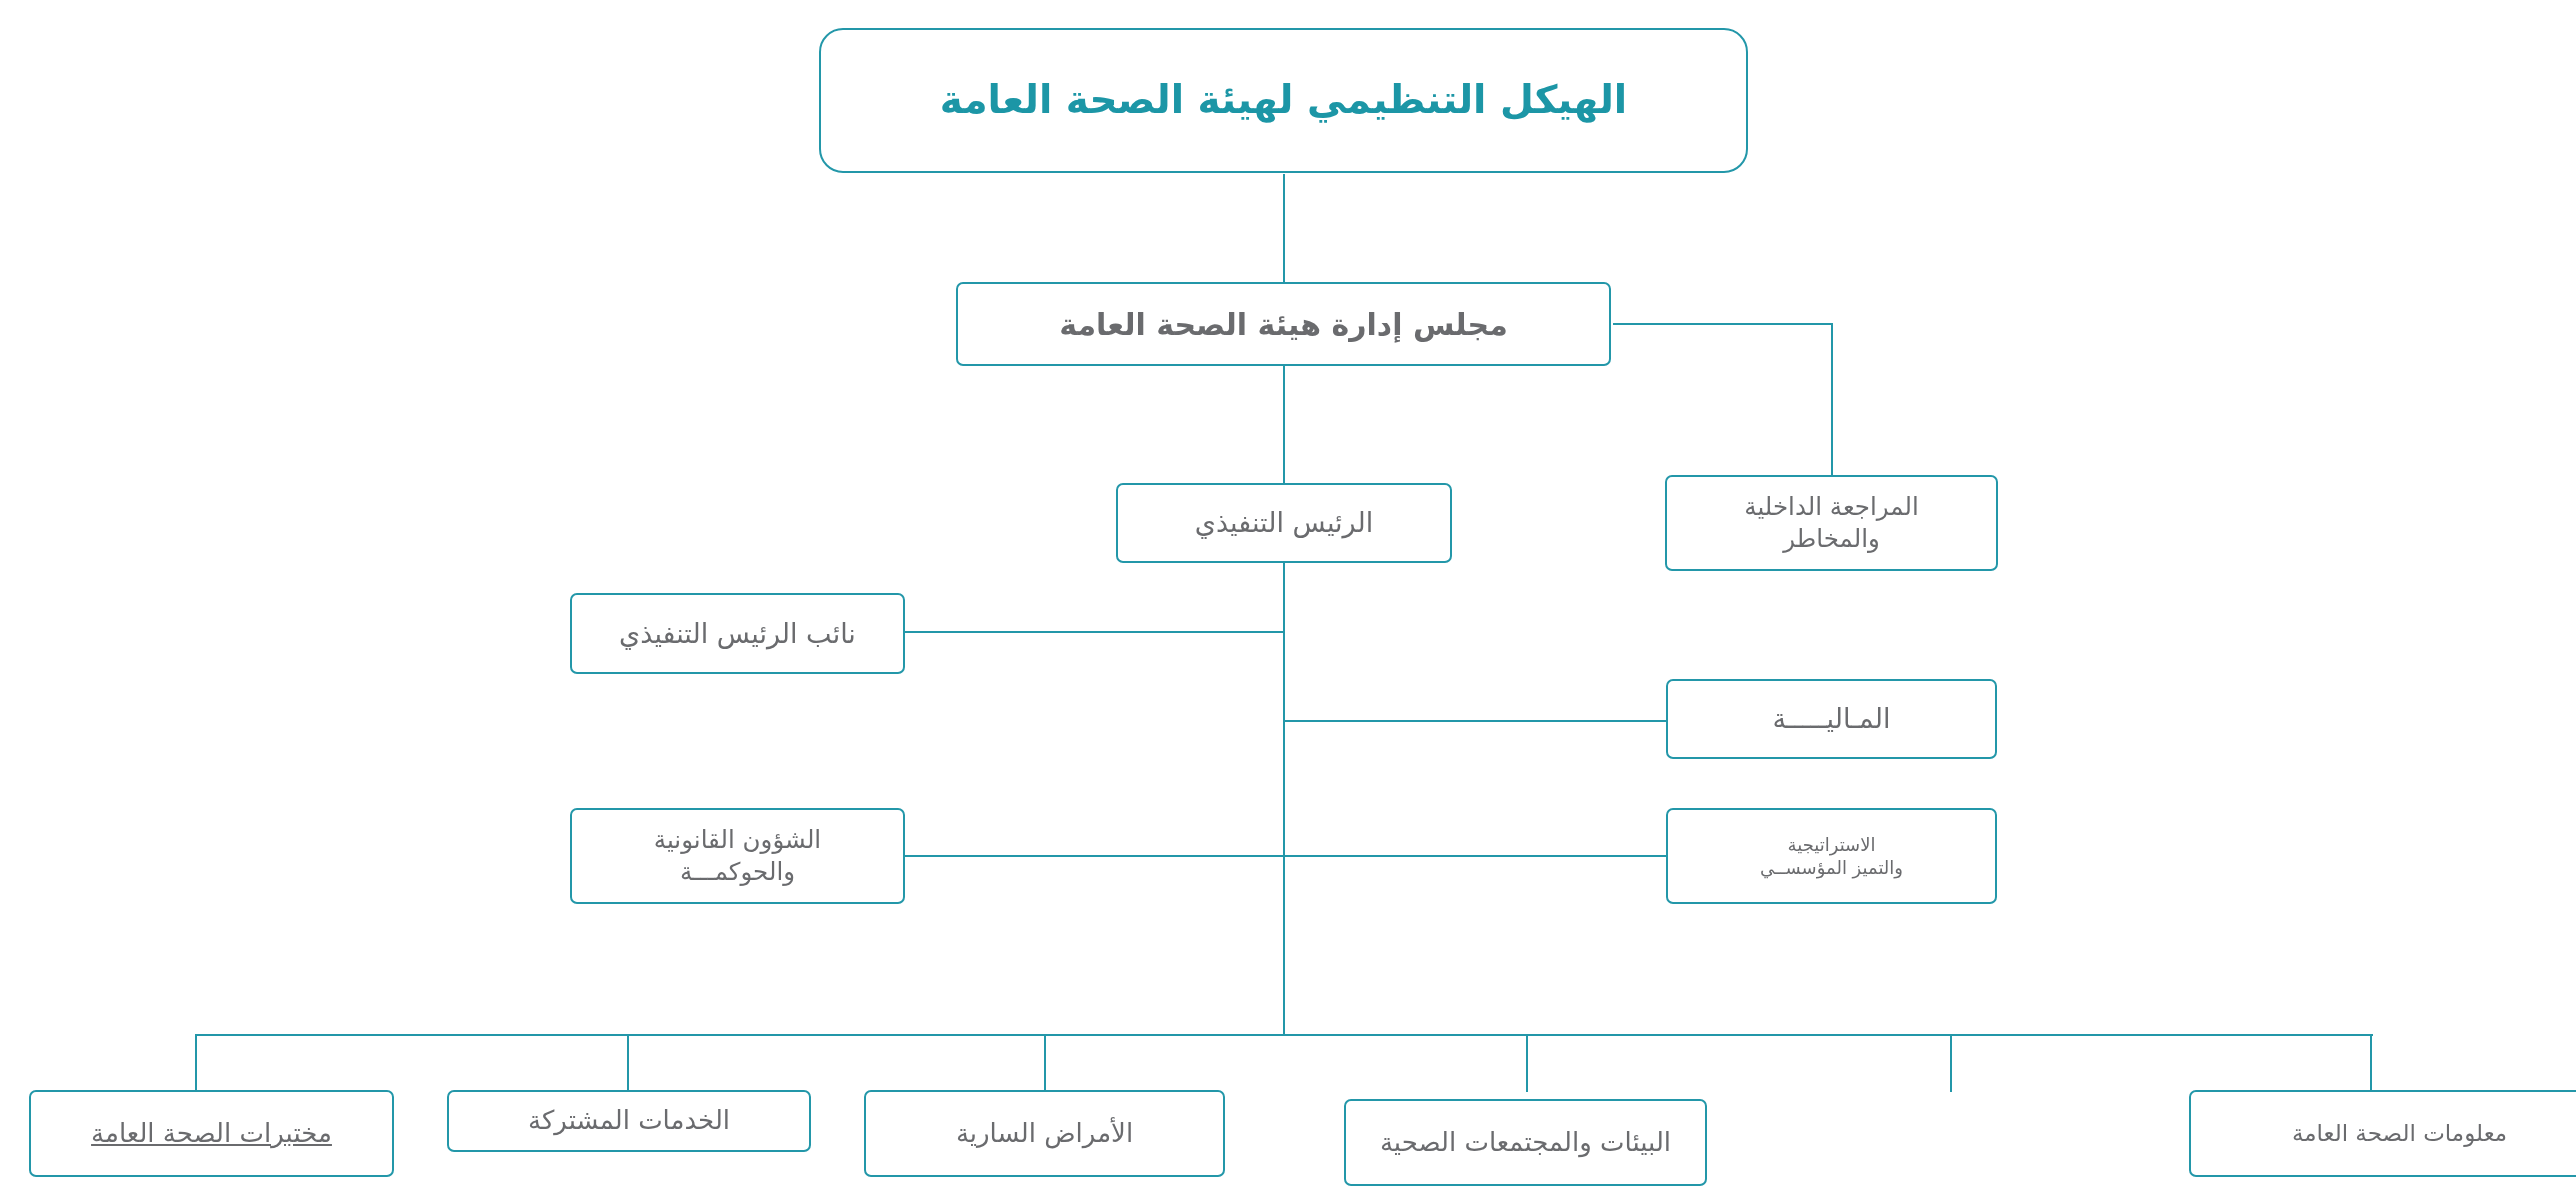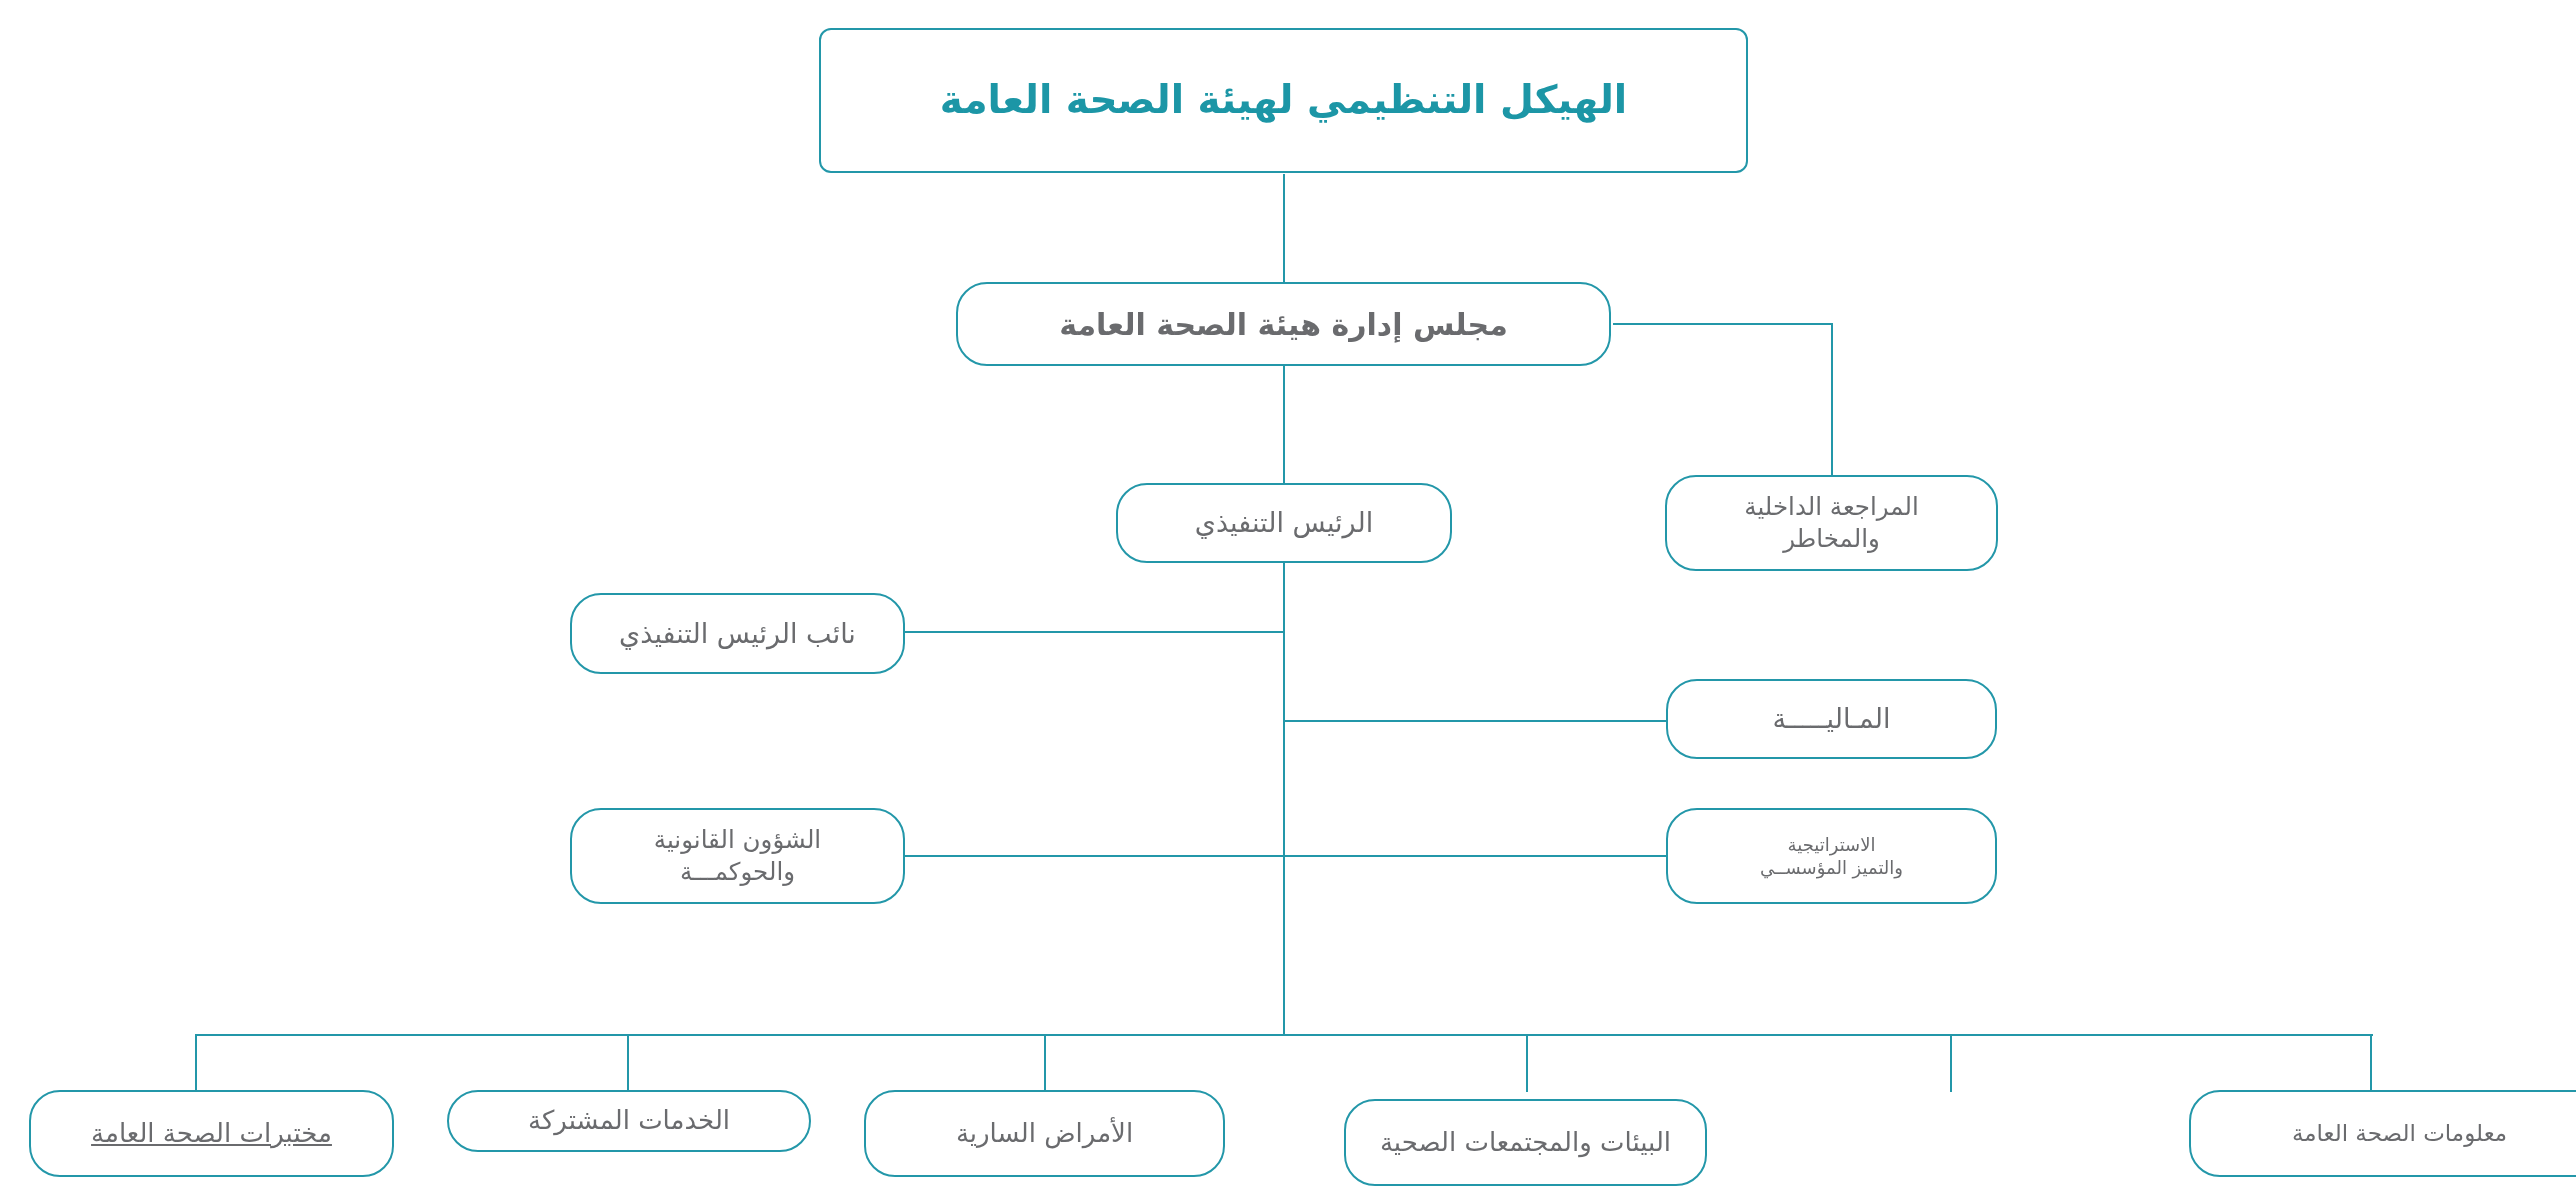--- a/index.html
+++ b/index.html
@@ -14,35 +14,35 @@
     position:relative;
     width:2576px;height:1203px;
     background:var(--background);
     direction:rtl;
     overflow:hidden;
   }
   .node{
     position:absolute;
     box-sizing:border-box;
     border:2.4px solid var(--teal);
-    border-radius:31px;
+    border-radius:7px;
     background:var(--background);
     display:flex;align-items:center;justify-content:center;
     text-align:center;
     color:var(--text-gray);
     font-size:27px;
     line-height:1.3;
     white-space:pre-line;
     z-index:2;
   }
   .line{position:absolute;background:var(--teal);z-index:1;}
   .h{height:2.4px;} .v{width:2.4px;}
 
   
-  .n-title{left:819px;top:28px;width:929px;height:145px;border-radius:12px;
+  .n-title{left:819px;top:28px;width:929px;height:145px;border-radius:24px;
            font-size:39px;font-weight:bold;color:var(--title-teal);}
   .n-board{left:956px;top:282px;width:655px;height:84px;font-size:30px;font-weight:bold;}
   .n-ceo{left:1116px;top:483px;width:336px;height:80px;}
   .n-audit{left:1665px;top:475px;width:333px;height:96px;font-size:24.5px;}
   .n-deputy{left:570px;top:593px;width:335px;height:81px;}
   .n-finance{left:1666px;top:679px;width:331px;height:80px;}
   .n-legal{left:570px;top:808px;width:335px;height:96px;font-size:24.5px;}
   .n-strategy{left:1666px;top:808px;width:331px;height:96px;font-size:18px;}
   .n-b1{left:29px;top:1090px;width:365px;height:87px;font-size:26px;text-decoration:underline;}
   .n-b2{left:447px;top:1090px;width:364px;height:62px;font-size:26px;}

